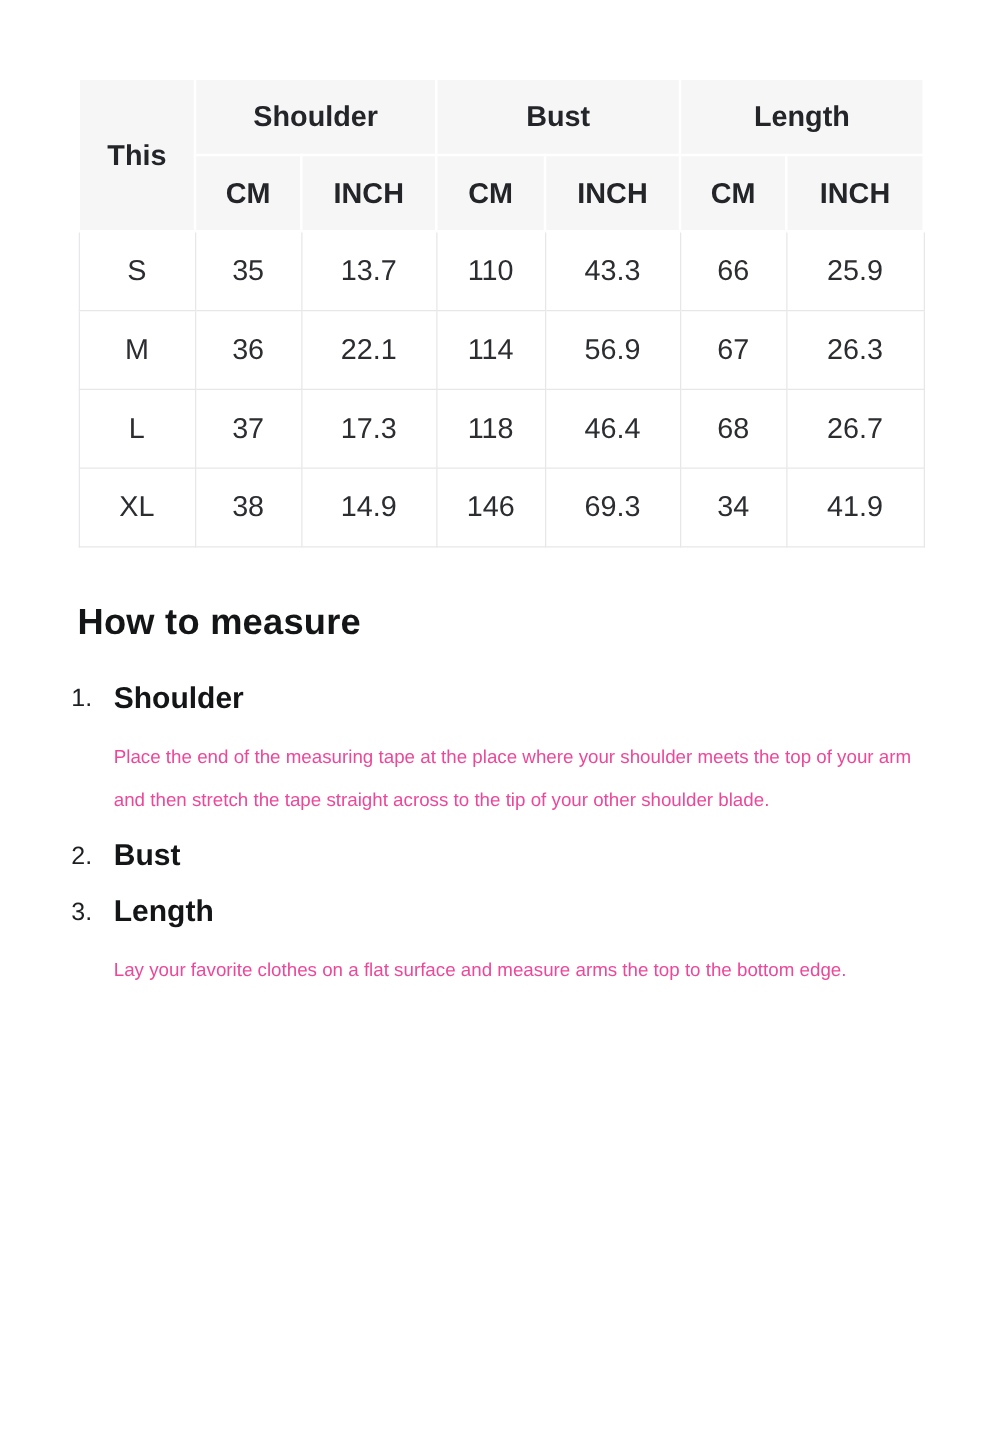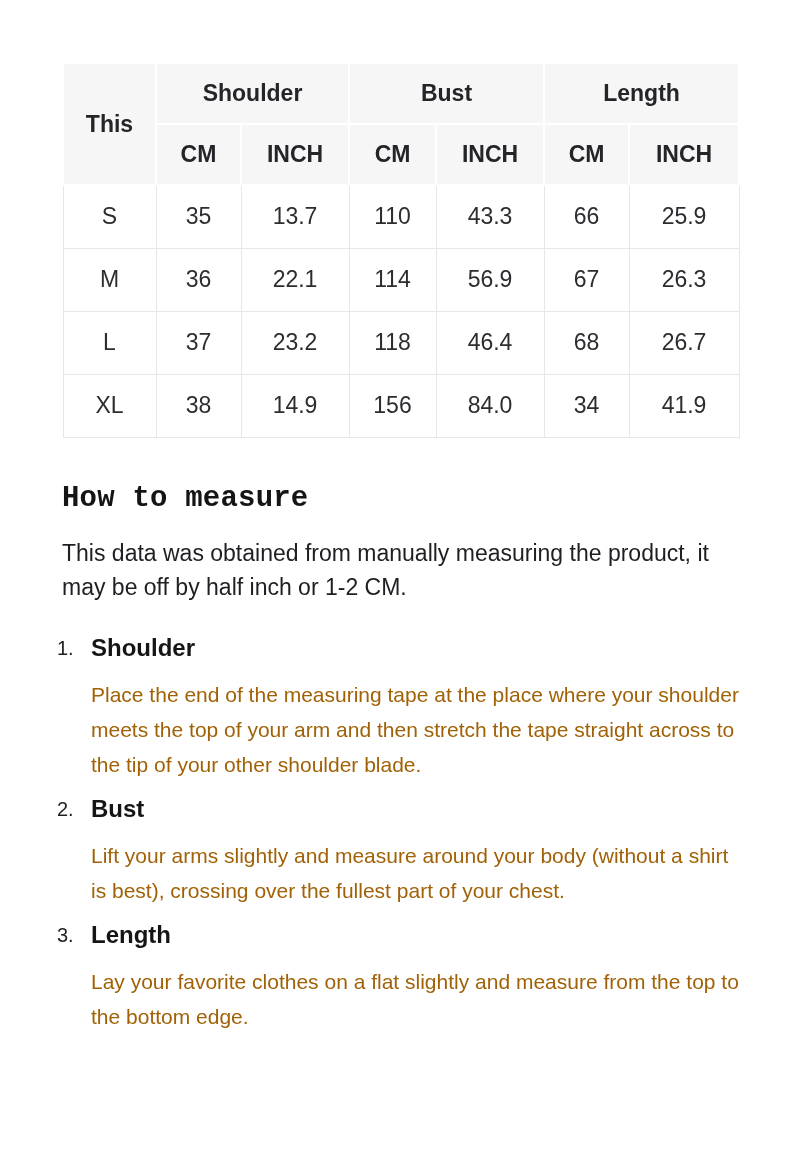--- a/index.html
+++ b/index.html
@@ -49,21 +49,20 @@
   col.c-cm3   { width: 85px; }
   col.c-inch3 { width: 110px; }
 
   
   .howto-title {
     margin-top: 44px;
     font-size: 29px;
     font-weight: 700;
     color: #141517;
     letter-spacing: 0.2px;
-    font-family: Liberation Mono, monospace;
   }
   .howto-intro {
     margin-top: 21px;
     font-size: 23px;
     line-height: 34px;
     color: #1d1f22;
   }
   .steps {
     margin-top: 28px;
     margin-left: -5px;
@@ -77,23 +76,23 @@
   }
   .step-body { flex: 1 1 auto; }
   .step-title {
     font-size: 24px;
     font-weight: 700;
     color: #141517;
     line-height: 32px;
     margin-bottom: 13px;
   }
   .step-desc {
-    font-size: 21px;
+    font-size: 15px;
     line-height: 35px;
-    color: #a16207;
+    color: #ec4899;
     margin-bottom: 11px;
   }
 </style>
 </head>
 <body>
 
 <div class="page">
 
   <table class="size-chart">
     <colgroup>
@@ -136,62 +135,60 @@
         <td>36</td>
         <td>22.1</td>
         <td>114</td>
         <td>56.9</td>
         <td>67</td>
         <td>26.3</td>
       </tr>
       <tr>
         <td>L</td>
         <td>37</td>
-        <td>23.2</td>
+        <td>17.3</td>
         <td>118</td>
         <td>46.4</td>
         <td>68</td>
         <td>26.7</td>
       </tr>
       <tr>
         <td>XL</td>
         <td>38</td>
         <td>14.9</td>
-        <td>156</td>
-        <td>84.0</td>
+        <td>146</td>
+        <td>69.3</td>
         <td>34</td>
         <td>41.9</td>
       </tr>
     </tbody>
   </table>
 
   <h2 class="howto-title">How to measure</h2>
 
-  <p class="howto-intro">This data was obtained from manually measuring the product, it may be off by half inch or 1-2 CM.</p>
 
   <div class="steps">
 
     <div class="step">
       <div class="step-number">1.</div>
       <div class="step-body">
         <div class="step-title">Shoulder</div>
         <div class="step-desc">Place the end of the measuring tape at the place where your shoulder meets the top of your arm and then stretch the tape straight across to the tip of your other shoulder blade.</div>
       </div>
     </div>
 
     <div class="step">
       <div class="step-number">2.</div>
       <div class="step-body">
         <div class="step-title">Bust</div>
-        <div class="step-desc">Lift your arms slightly and measure around your body (without a shirt is best), crossing over the fullest part of your chest.</div>
       </div>
     </div>
 
     <div class="step">
       <div class="step-number">3.</div>
       <div class="step-body">
         <div class="step-title">Length</div>
-        <div class="step-desc">Lay your favorite clothes on a flat slightly and measure from the top to the bottom edge.</div>
+        <div class="step-desc">Lay your favorite clothes on a flat surface and measure arms the top to the bottom edge.</div>
       </div>
     </div>
 
   </div>
 </div>
 
 </body></html>

